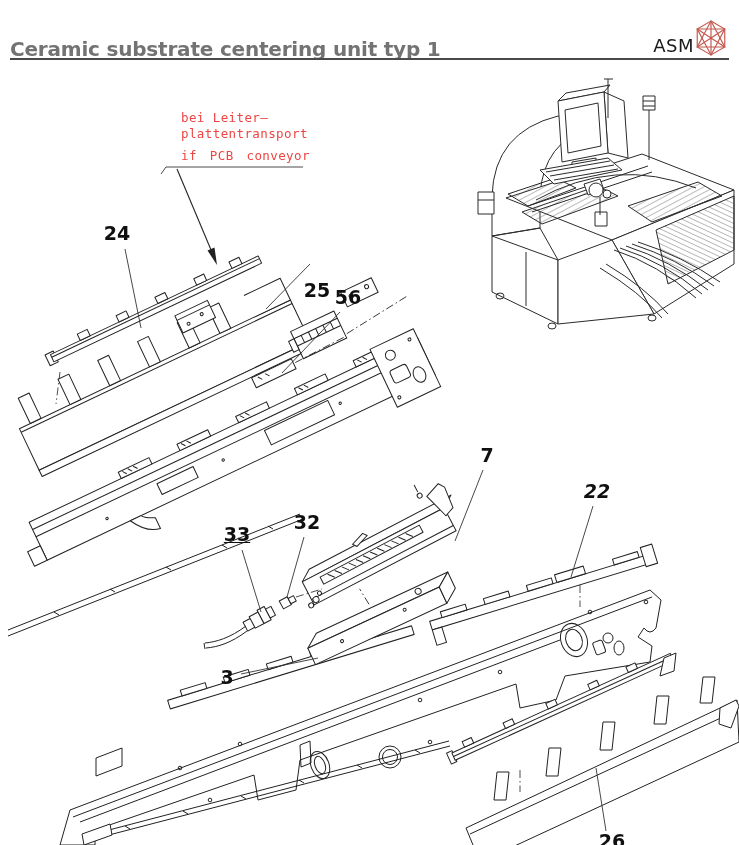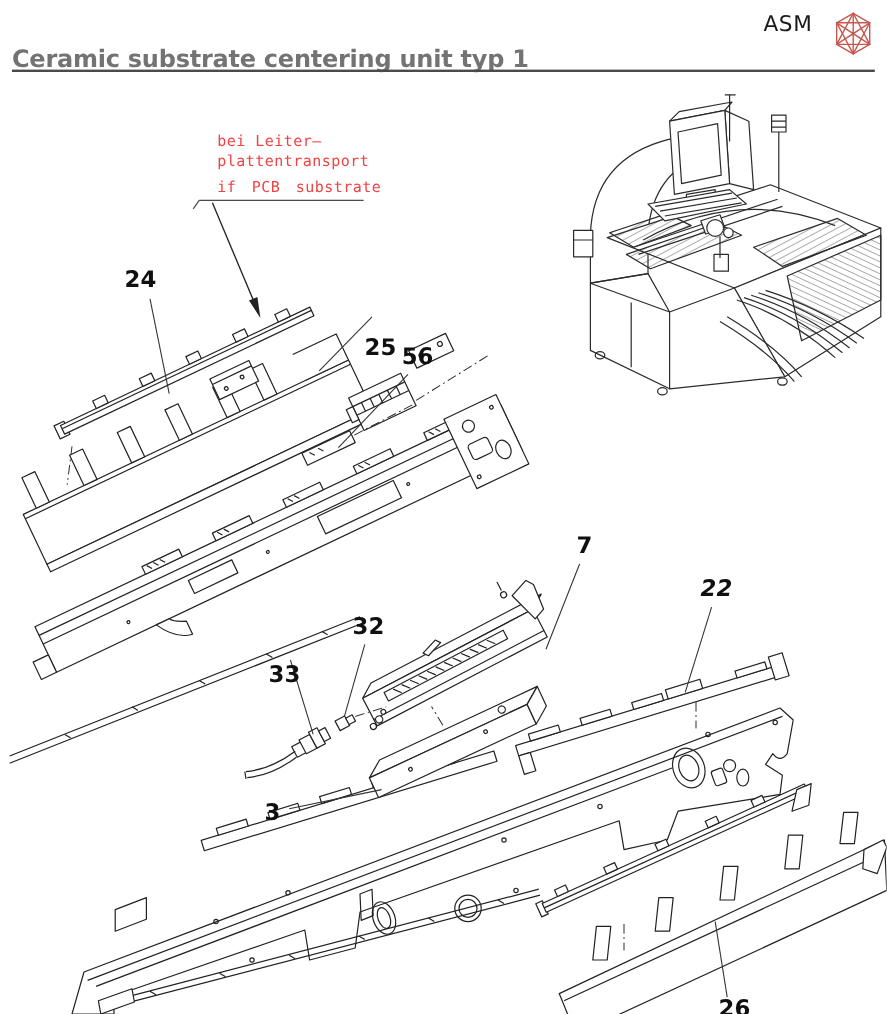--- a/index.html
+++ b/index.html
@@ -8,21 +8,21 @@
     background:#ffffff;font-family:"DejaVu Sans","Liberation Sans",sans-serif;
   }
   .page-title{
     position:absolute;left:10px;top:37px;margin:0;
     font-size:20px;font-weight:bold;color:#737373;letter-spacing:-0.2px;
   }
   .title-rule{
     position:absolute;left:10px;top:58px;width:719px;height:2px;background:#4a4a4a;
   }
   .logo{
-    position:absolute;top:10px;right:12px;display:flex;align-items:flex-start;gap:18px;
+    position:absolute;top:20px;right:12px;display:flex;align-items:flex-end;gap:1px;
   }
   .logo-text{
     font-size:18px;color:#1a1a1a;letter-spacing:0.5px;font-weight:500;
   }
   .annotation{
     position:absolute;left:181px;top:110px;
     font-family:"DejaVu Sans Mono","Liberation Mono",monospace;
     font-size:12.5px;color:#ef4444;line-height:16px;letter-spacing:0.4px;
   }
   .annotation .en{margin-top:6px;word-spacing:5px;}
@@ -47,21 +47,21 @@
       <path d="M15,1 L15,33 M2,8.5 L28,25.5 M28,8.5 L2,25.5"></path>
       <path d="M15,1 L28,25.5 L2,25.5 Z"></path>
       <path d="M15,33 L28,8.5 L2,8.5 Z"></path>
     </g>
   </svg>
 </div>
 
 <div class="annotation">
   <div>bei Leiter—</div>
   <div>plattentransport</div>
-  <div class="en">if PCB substrate</div>
+  <div class="en">if PCB conveyor</div>
 </div>
 
 <svg class="draw-layer" width="739" height="845" viewBox="0 0 739 845">
   <defs>
     <pattern id="hA" patternUnits="userSpaceOnUse" width="5" height="5" patternTransform="rotate(62)">
       <line x1="0" y1="0" x2="0" y2="5" stroke="#3c3c3c" stroke-width="0.7"></line>
     </pattern>
     <pattern id="hC" patternUnits="userSpaceOnUse" width="4.5" height="4.5" patternTransform="rotate(115)">
       <line x1="0" y1="0" x2="0" y2="4.5" stroke="#3c3c3c" stroke-width="0.7"></line>
     </pattern>
@@ -329,17 +329,17 @@
       </g>
   </g>
 </svg>
 
 <div class="labels-layer">
     <div class="part-label" style="left: 117px; top: 233px;">24</div>
     <div class="part-label" style="left: 317px; top: 250px; margin-top: 40px;">25</div>
     <div class="part-label" style="left: 348px; top: 297px;">56</div>
     <div class="part-label" style="left: 487px; top: 455px;">7</div>
     <div class="part-label" style="left: 597px; top: 491px; font-style: italic;">22</div>
-    <div class="part-label" style="left: 237px; top: 562px;">33</div>
+    <div class="part-label" style="left: 237px; top: 534px; text-decoration: underline;">33</div>
     <div class="part-label" style="left: 307px; top: 522px;">32</div>
     <div class="part-label" style="left: 227px; top: 677px;">3</div>
     <div class="part-label" style="left: 612px; top: 841px;">26</div>
   </div>
 
 </body></html>

